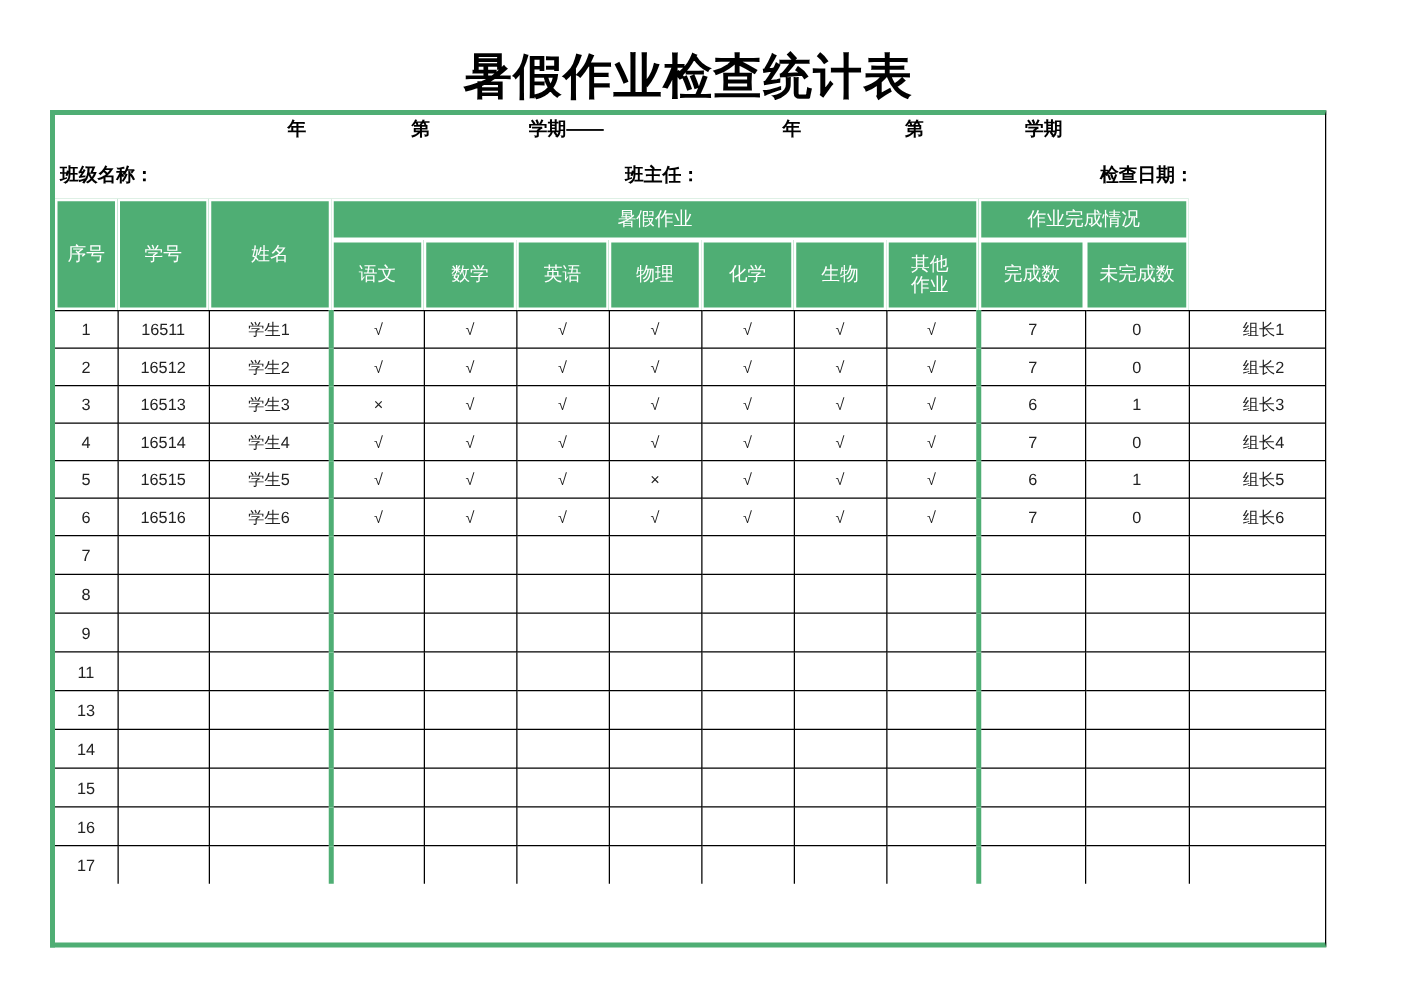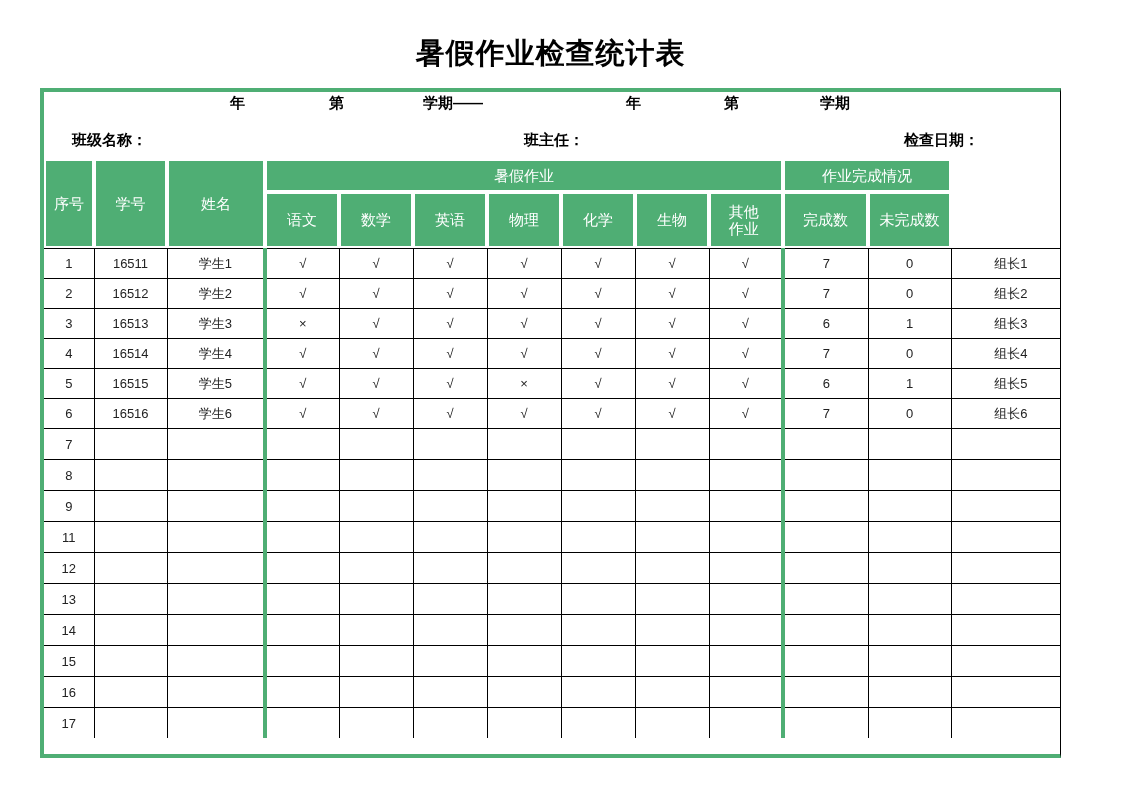--- a/index.html
+++ b/index.html
@@ -2,32 +2,32 @@
 <html><head>
 <meta charset="utf-8">
 <style>
   html,body{margin:0;padding:0;background:#fff;}
   body{
     width:1122px;height:793px;position:relative;overflow:hidden;
     font-family:"Liberation Sans","DejaVu Sans",sans-serif;color:#1a1a1a;
   }
   .page-title{
     position:absolute;left:40px;top:34px;width:1021px;
-    text-align:center;font-size:29px;font-weight:bold;color:#000;
+    text-align:center;font-size:39px;font-weight:bold;color:#000;
     letter-spacing:1px;
   }
   .sheet{
     position:absolute;left:40px;top:88px;width:1021px;height:670px;
     box-sizing:border-box;background:#fff;
     border:4px solid #4fae74;border-right:1px solid #000;
   }
   .row-a{position:relative;height:27px;}
   .row-b{position:relative;height:40px;}
   .blank-label{position:absolute;top:2px;font-size:15px;font-weight:bold;color:#000;white-space:nowrap;}
-  .row-b .blank-label{top:12px;margin-left:24px;}
+  .row-b .blank-label{top:12px;}
   
   .hdr{
     display:grid;height:89px;background:#fff;
     grid-template-columns:50px 73px 98px repeat(7,74px) 85px 83px 1fr;
     grid-template-rows:33px 1fr;
   }
   .hcell{
     background:#4fae74;border:2px solid #fff;box-sizing:border-box;
     color:#fff;font-size:15px;display:flex;align-items:center;justify-content:center;
     text-align:center;line-height:1.15;
@@ -252,35 +252,20 @@
     <td></td>
     <td></td>
     <td></td>
     <td></td>
     <td></td>
     <td class="g-left"></td>
     <td></td>
     <td></td>
   </tr>
         <tr>
-    <td>12</td>
-    <td></td>
-    <td></td>
-    <td class="g-left"></td>
-    <td></td>
-    <td></td>
-    <td></td>
-    <td></td>
-    <td></td>
-    <td></td>
-    <td class="g-left"></td>
-    <td></td>
-    <td></td>
-  </tr>
-        <tr>
     <td>13</td>
     <td></td>
     <td></td>
     <td class="g-left"></td>
     <td></td>
     <td></td>
     <td></td>
     <td></td>
     <td></td>
     <td></td>

